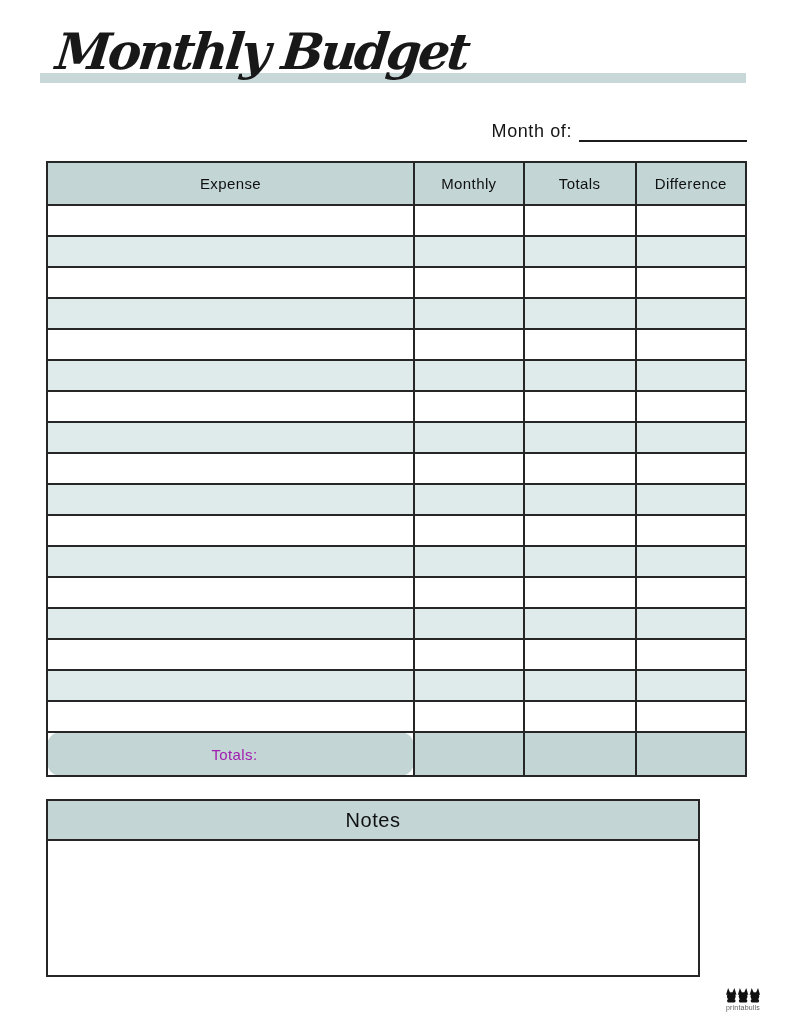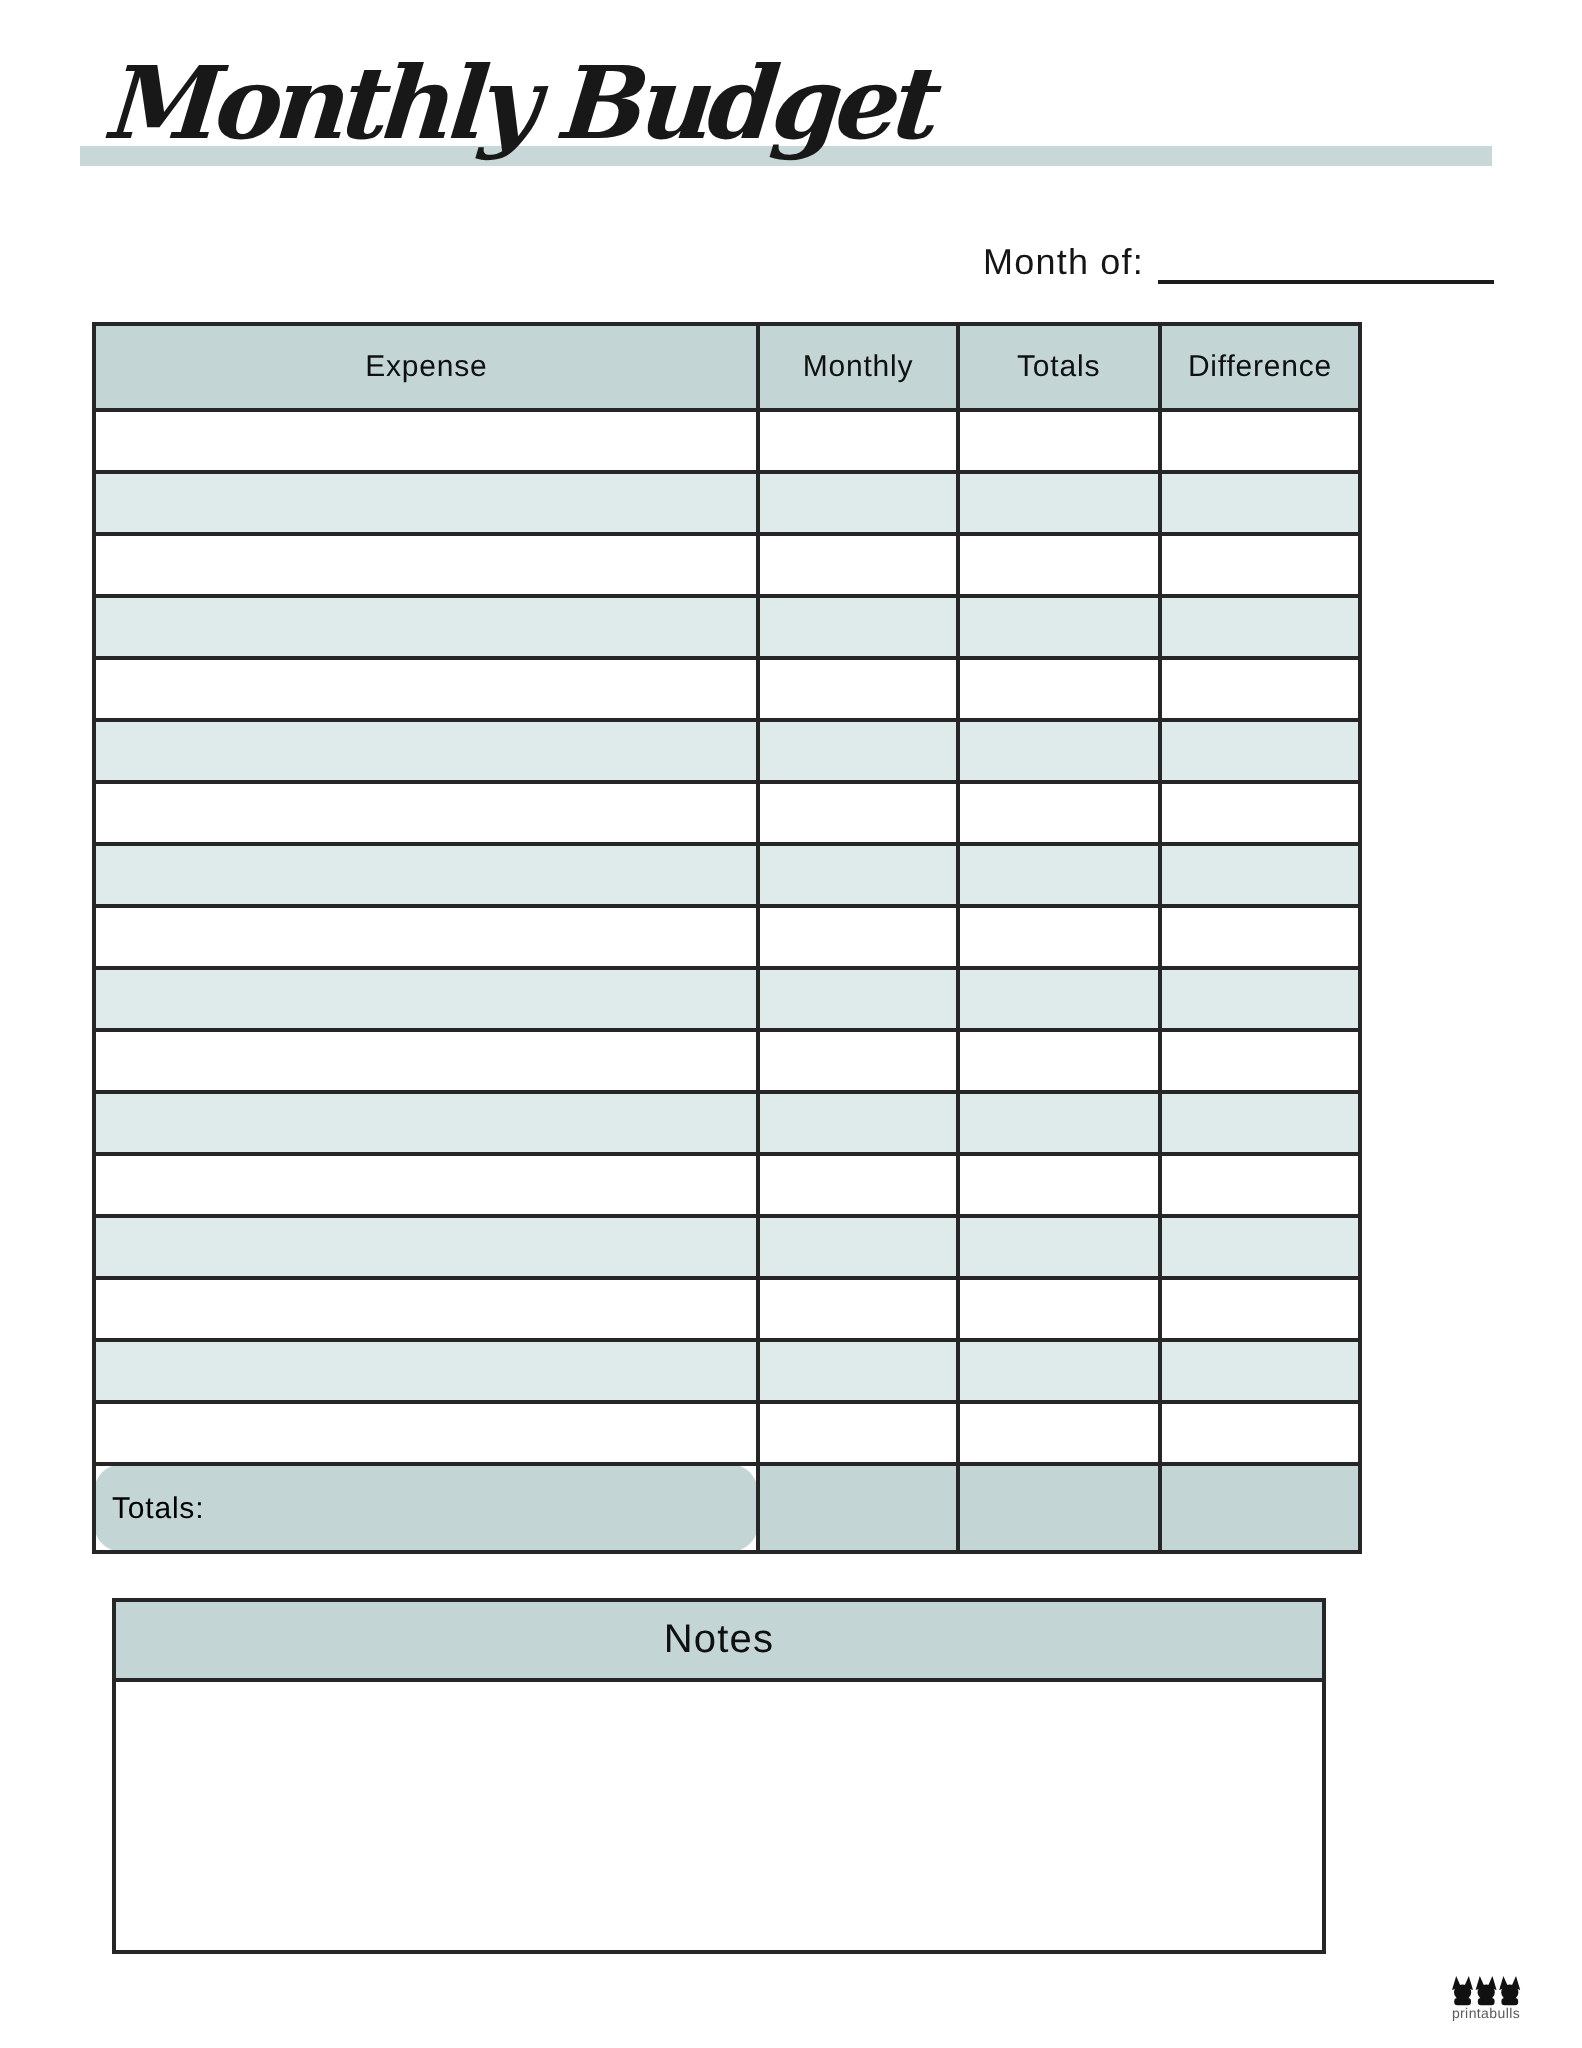--- a/index.html
+++ b/index.html
@@ -59,21 +59,21 @@
     display: inline-block;
     width: 168px; height: 20px;
     margin-left: 7px;
     border-bottom: 2px solid #1c1c1c;
   }
 
   
   table.budget-table {
     position: absolute;
     left: 46px; top: 161px;
-    width: 635px;
+    width: 701px;
     border-collapse: collapse;
     table-layout: fixed;
     padding-left: 20px;
   }
   .budget-table th, .budget-table td {
     border: 2px solid var(--border);
     padding: 0;
   }
   .budget-table col.c-expense   { width: 52.5%; }
   .budget-table col.c-budgeted  { width: 15.7%; }
@@ -89,31 +89,31 @@
     color: #101010;
   }
   .budget-table tbody tr { height: 31px; }
   .budget-table tbody tr.alt td { background: var(--row-alt); }
   .budget-table tfoot tr { height: 44px; }
   .budget-table tfoot td { background: var(--accent); }
   .totals-label {
     font-size: 15px;
     letter-spacing: 0.4px;
     padding-left: 8px !important;
-    text-align: left;
+    text-align: center;
     vertical-align: middle;
-    color: #000000;
+    color: #a21caf;
     border-radius: 14px;
   }
 
   
   .notes {
     position: absolute;
-    left: 56px; top: 799px;
-    width: 607px; height: 178px;
+    left: 46px; top: 799px;
+    width: 654px; height: 178px;
     border: 2px solid var(--border);
     background: #ffffff;
   }
   .notes-header {
     height: 40px;
     background: var(--accent);
     border-bottom: 2px solid var(--border);
     display: flex;
     align-items: center;
     justify-content: center;

